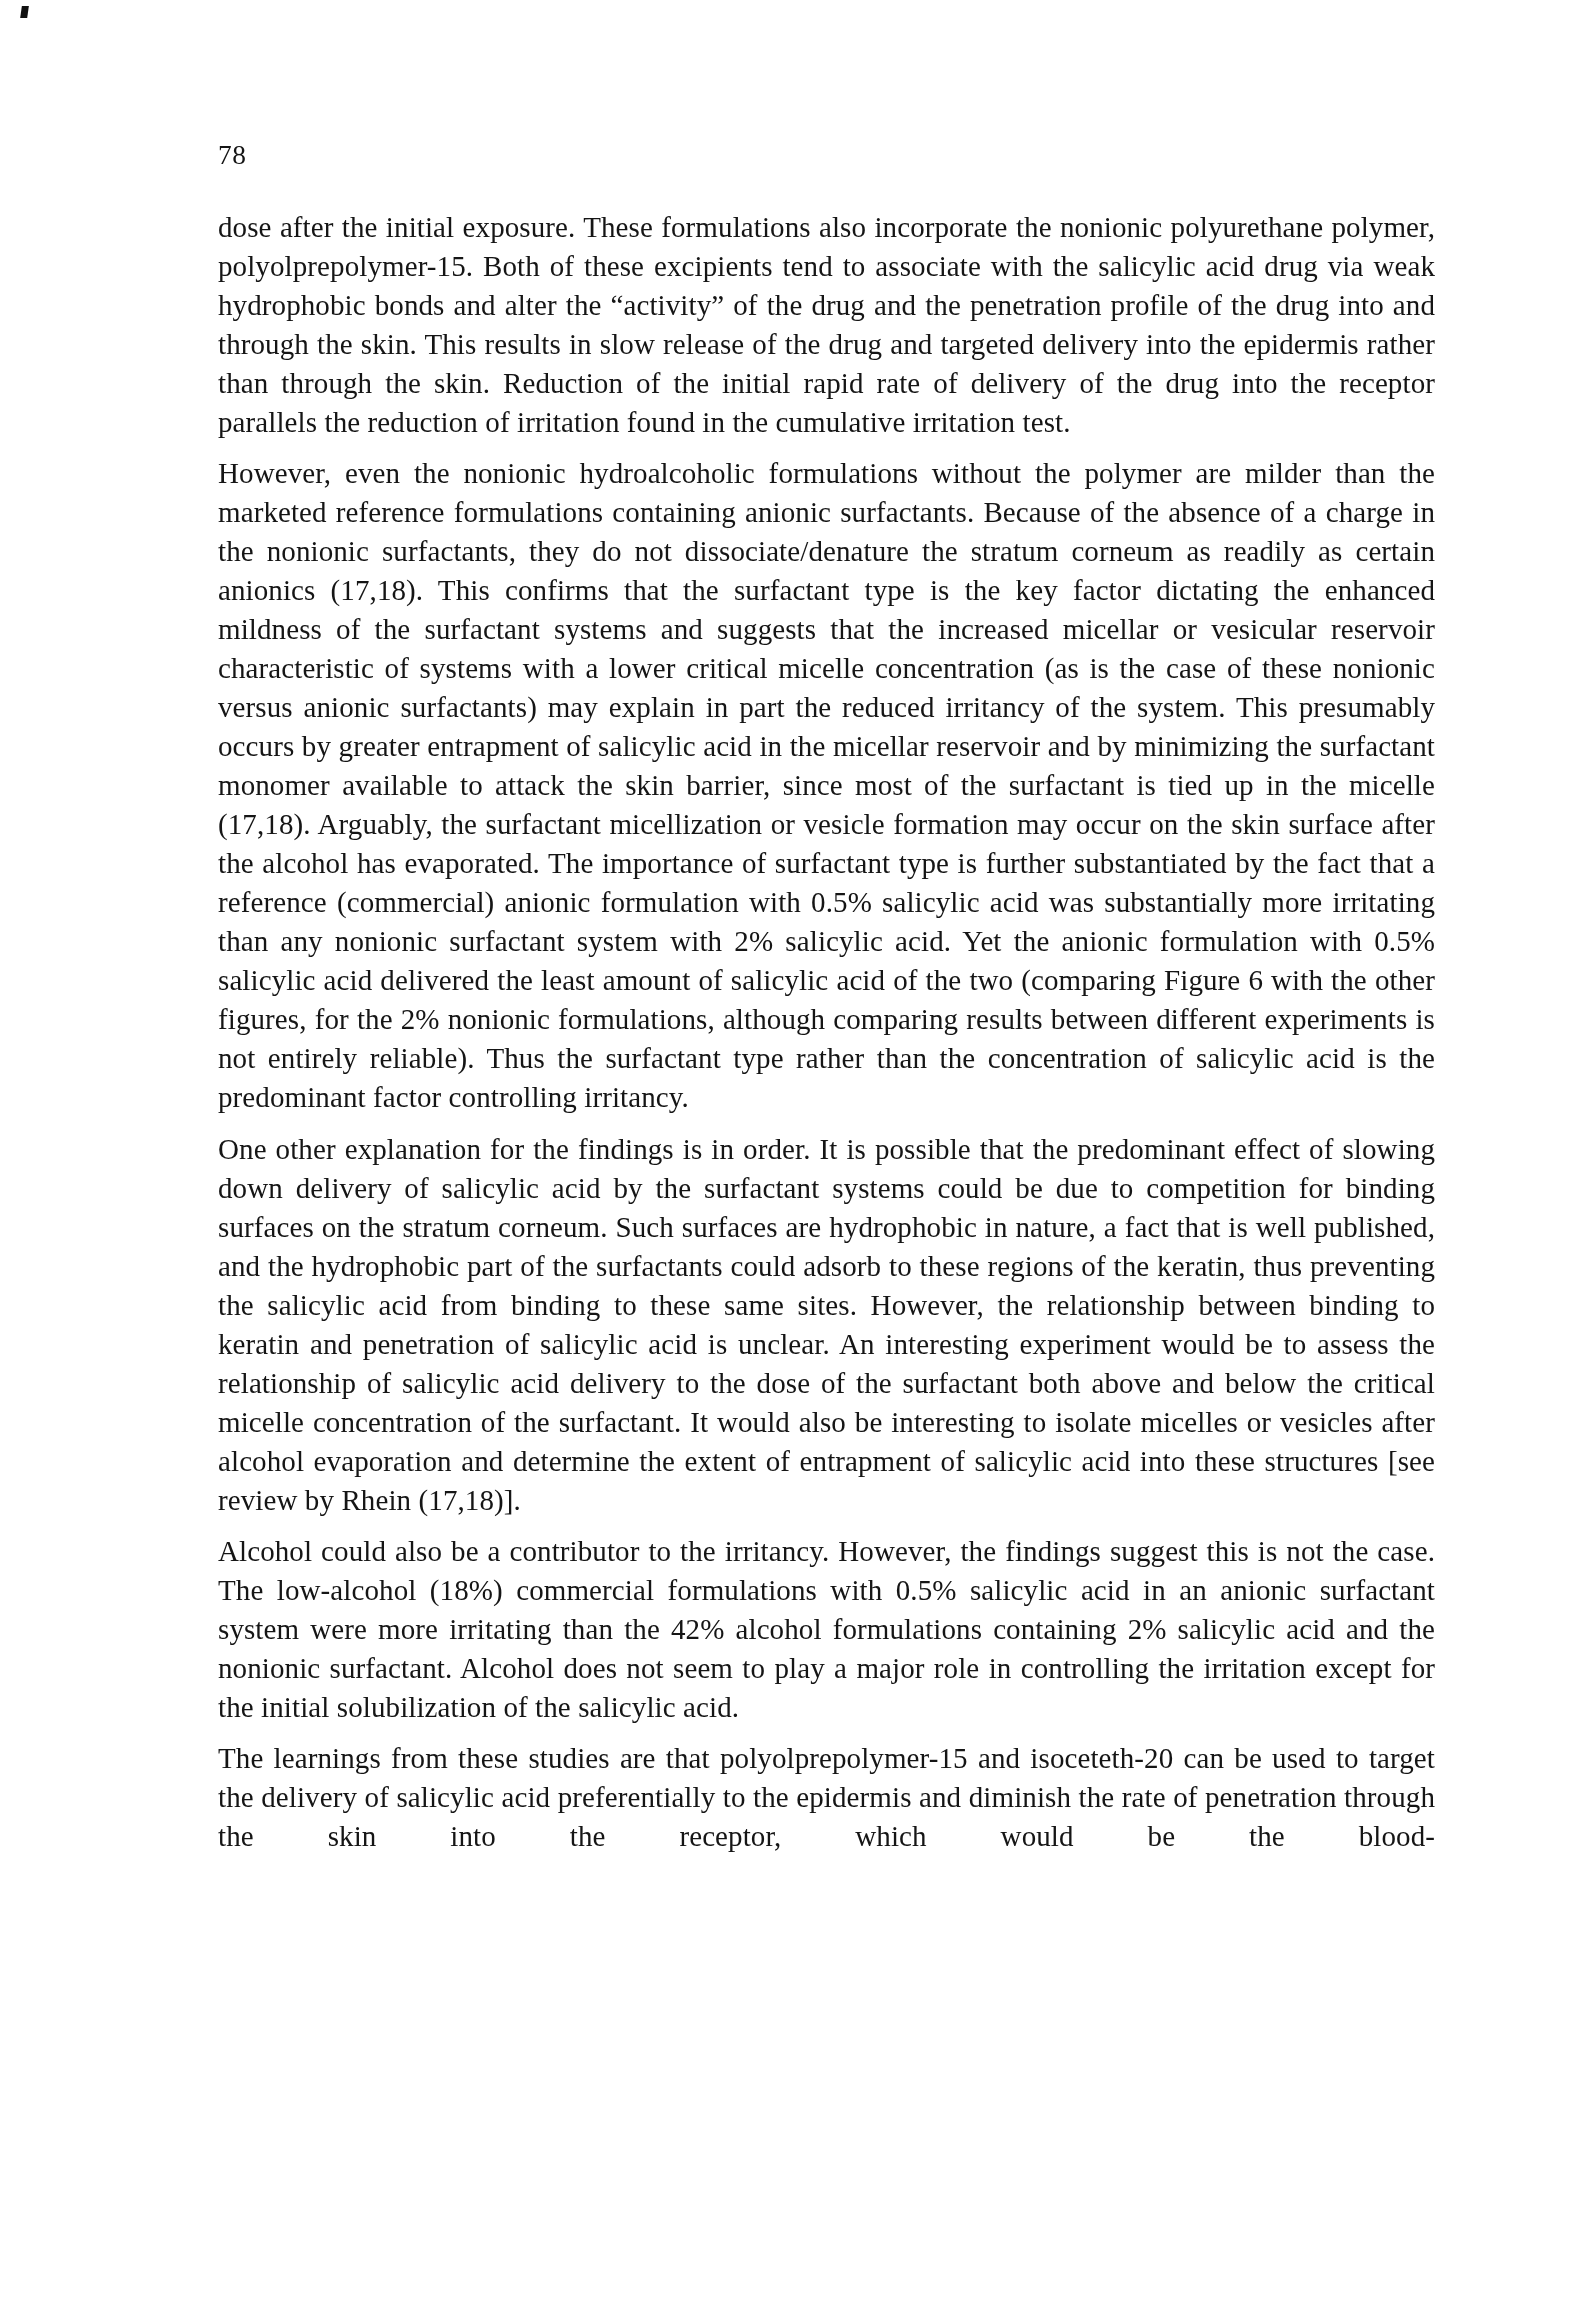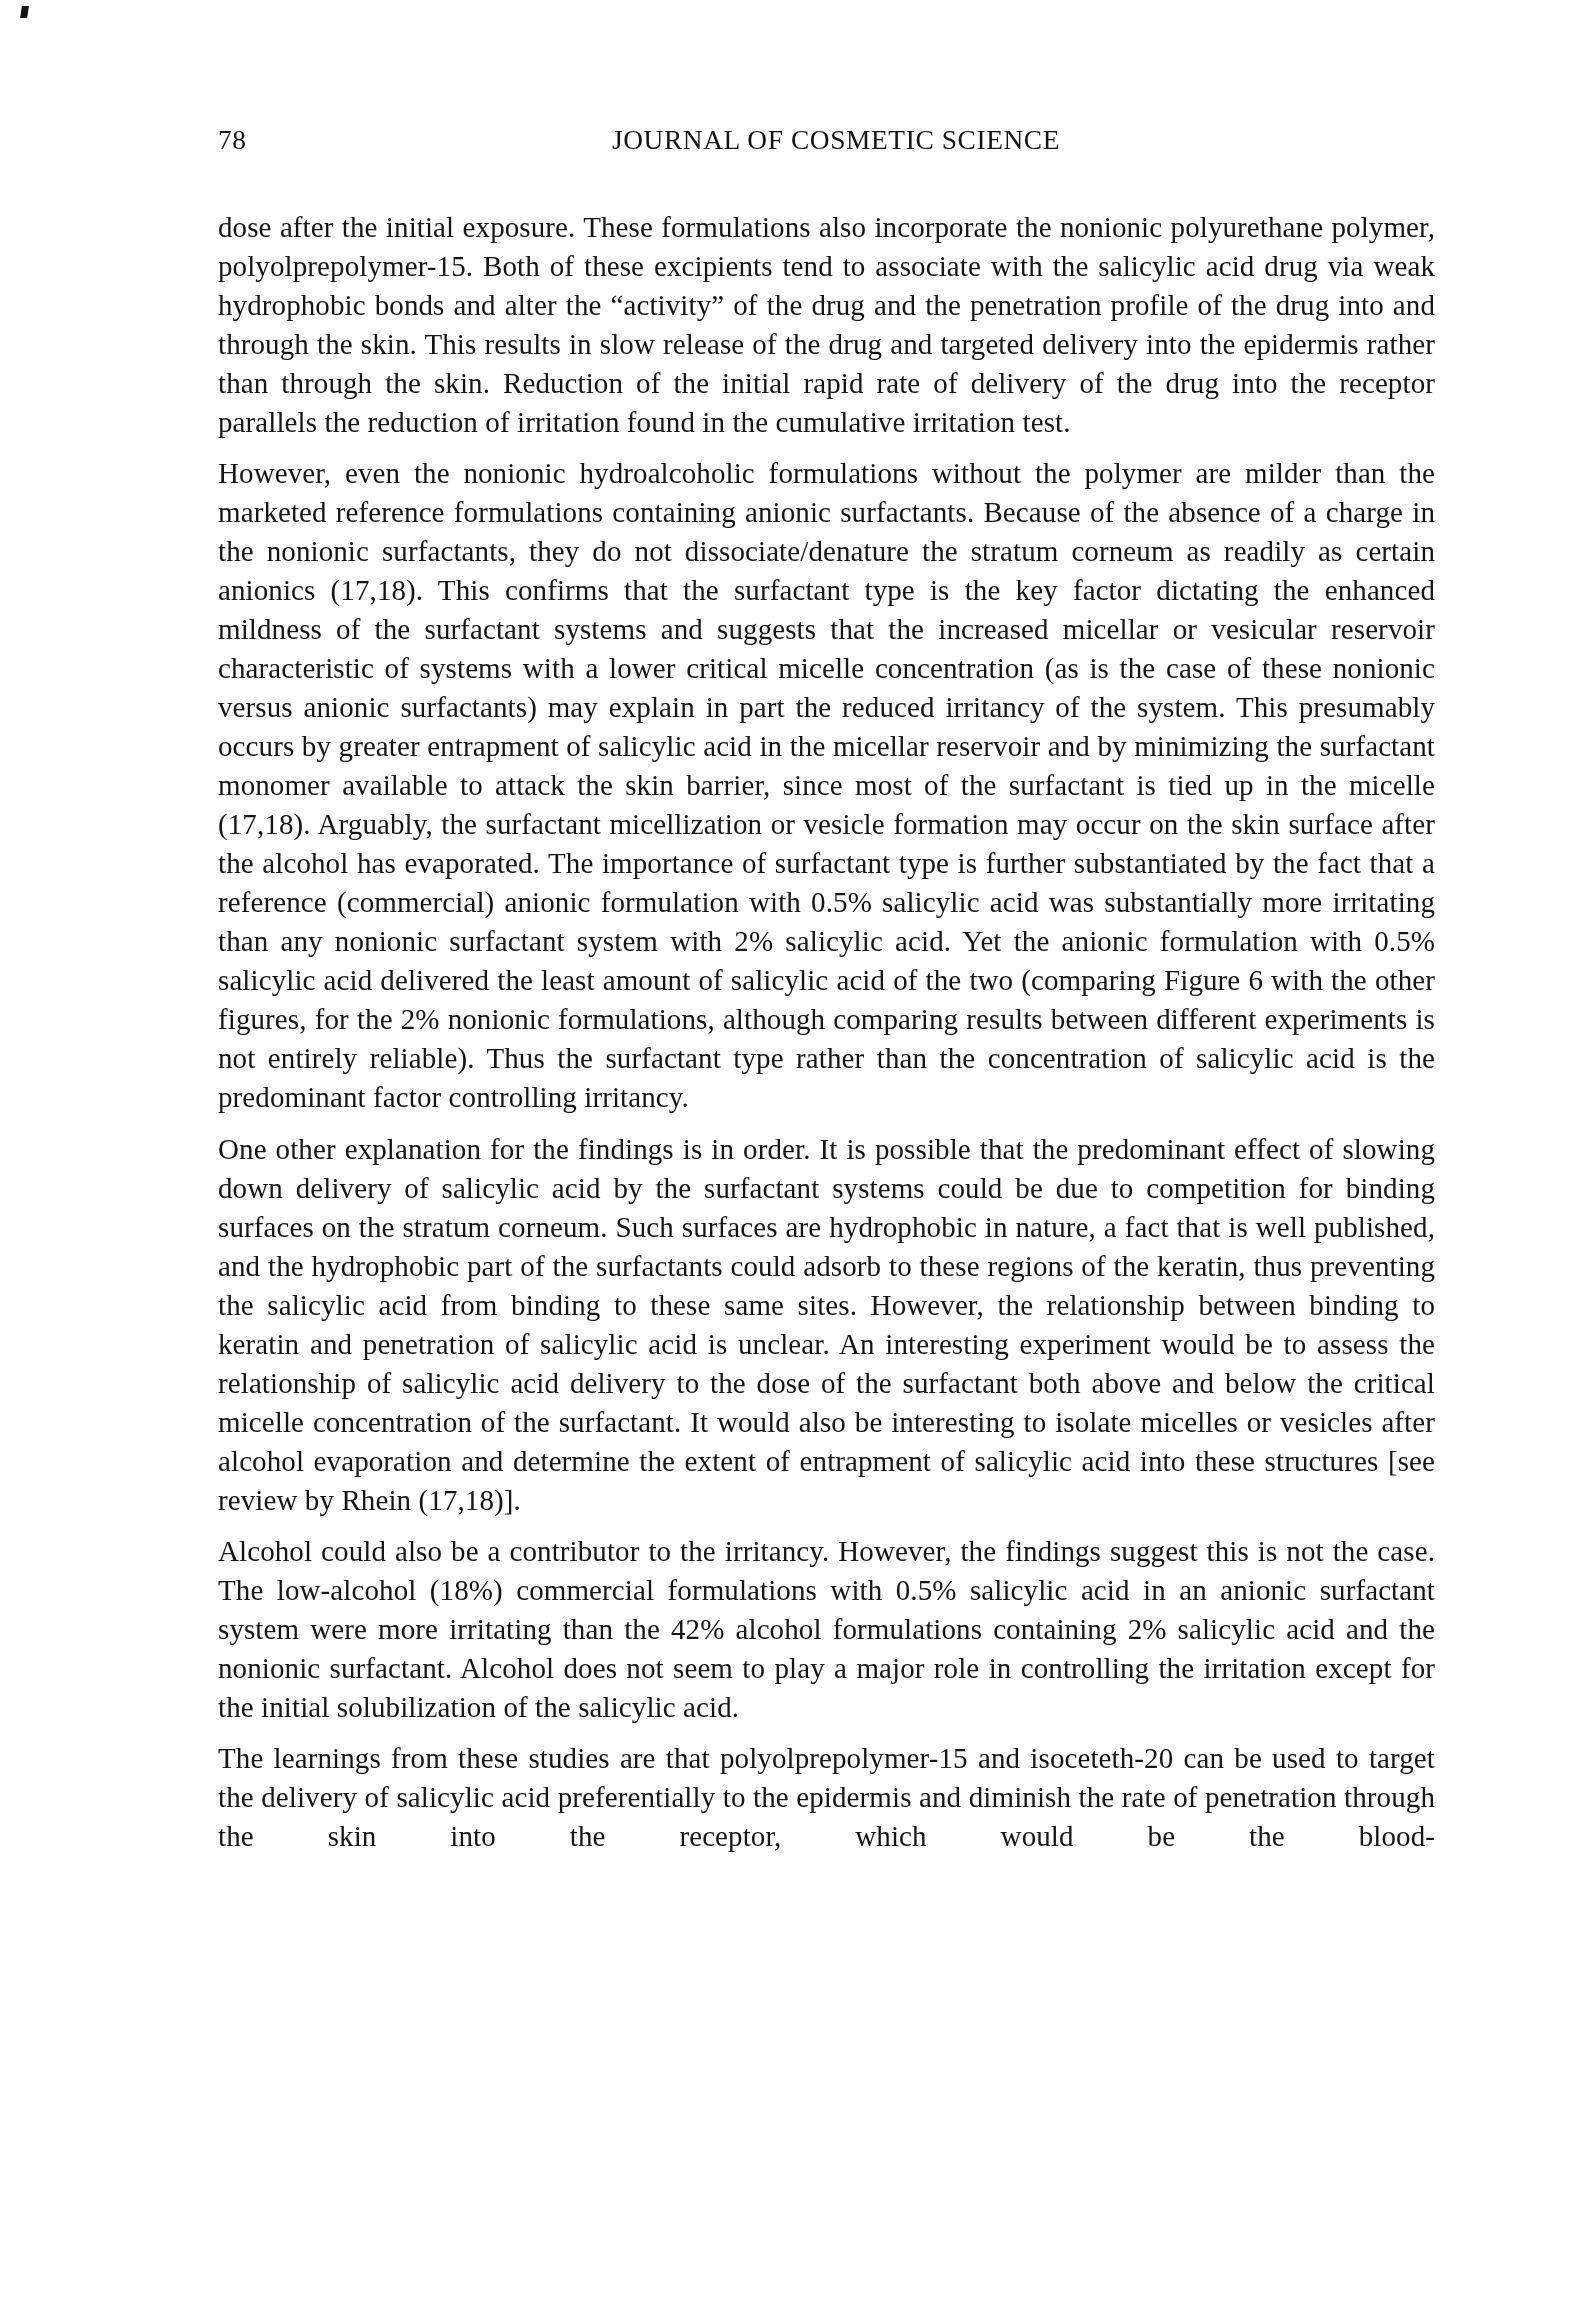--- a/index.html
+++ b/index.html
@@ -27,21 +27,21 @@
     .running-head {
       position: absolute;
       top: 125px;
       left: 218px;
       width: 1217px;
       height: 38px;
     }
     .page-number {
       position: absolute;
       left: 0;
-      top: 0;
+      top: 15px;
       font-size: 27.4px;
       letter-spacing: 0.5px;
       text-align: right;
     }
     .journal-title {
       position: absolute;
       left: 0;
       right: 0;
       top: 0;
       text-align: center;
@@ -68,21 +68,20 @@
       text-align-last: justify;
     }
   </style>
 </head>
 <body>
 
 <div class="scan-mark"></div>
 
 <header class="running-head">
   <span class="page-number">78</span>
-  <span class="journal-title">JOURNAL OF COSMETIC SCIENCE</span>
 </header>
 
 <main class="body-text">
   <p class="paragraph">dose after the initial exposure. These formulations also incorporate the nonionic poly­urethane polymer, polyolprepolymer-15. Both of these excipients tend to associate with the salicylic acid drug via weak hydrophobic bonds and alter the “activity” of the drug and the penetration profile of the drug into and through the skin. This results in slow release of the drug and targeted delivery into the epidermis rather than through the skin. Reduction of the initial rapid rate of delivery of the drug into the receptor parallels the reduction of irritation found in the cumulative irritation test.</p>
   <p class="paragraph">However, even the nonionic hydroalcoholic formulations without the polymer are milder than the marketed reference formulations containing anionic surfactants. Because of the absence of a charge in the nonionic surfactants, they do not dissociate/denature the stratum corneum as readily as certain anionics (17,18). This confirms that the surfactant type is the key factor dictating the enhanced mildness of the surfactant systems and suggests that the increased micellar or vesicular reservoir characteristic of systems with a lower critical micelle concentration (as is the case of these nonionic versus anionic surfactants) may explain in part the reduced irritancy of the system. This presumably occurs by greater entrapment of salicylic acid in the micellar reservoir and by minimiz­ing the surfactant monomer available to attack the skin barrier, since most of the surfactant is tied up in the micelle (17,18). Arguably, the surfactant micellization or vesicle formation may occur on the skin surface after the alcohol has evaporated. The importance of surfactant type is further substantiated by the fact that a reference (com­mercial) anionic formulation with 0.5% salicylic acid was substantially more irritating than any nonionic surfactant system with 2% salicylic acid. Yet the anionic formulation with 0.5% salicylic acid delivered the least amount of salicylic acid of the two (com­paring Figure 6 with the other figures, for the 2% nonionic formulations, although comparing results between different experiments is not entirely reliable). Thus the surfactant type rather than the concentration of salicylic acid is the predominant factor controlling irritancy.</p>
   <p class="paragraph">One other explanation for the findings is in order. It is possible that the predominant effect of slowing down delivery of salicylic acid by the surfactant systems could be due to competition for binding surfaces on the stratum corneum. Such surfaces are hydro­phobic in nature, a fact that is well published, and the hydrophobic part of the surfac­tants could adsorb to these regions of the keratin, thus preventing the salicylic acid from binding to these same sites. However, the relationship between binding to keratin and penetration of salicylic acid is unclear. An interesting experiment would be to assess the relationship of salicylic acid delivery to the dose of the surfactant both above and below the critical micelle concentration of the surfactant. It would also be interesting to isolate micelles or vesicles after alcohol evaporation and determine the extent of entrapment of salicylic acid into these structures [see review by Rhein (17,18)].</p>
   <p class="paragraph">Alcohol could also be a contributor to the irritancy. However, the findings suggest this is not the case. The low-alcohol (18%) commercial formulations with 0.5% salicylic acid in an anionic surfactant system were more irritating than the 42% alcohol formulations containing 2% salicylic acid and the nonionic surfactant. Alcohol does not seem to play a major role in controlling the irritation except for the initial solubilization of the salicylic acid.</p>
   <p class="paragraph last-truncated">The learnings from these studies are that polyolprepolymer-15 and isoceteth-20 can be used to target the delivery of salicylic acid preferentially to the epidermis and diminish the rate of penetration through the skin into the receptor, which would be the blood-</p>
 </main>
 

